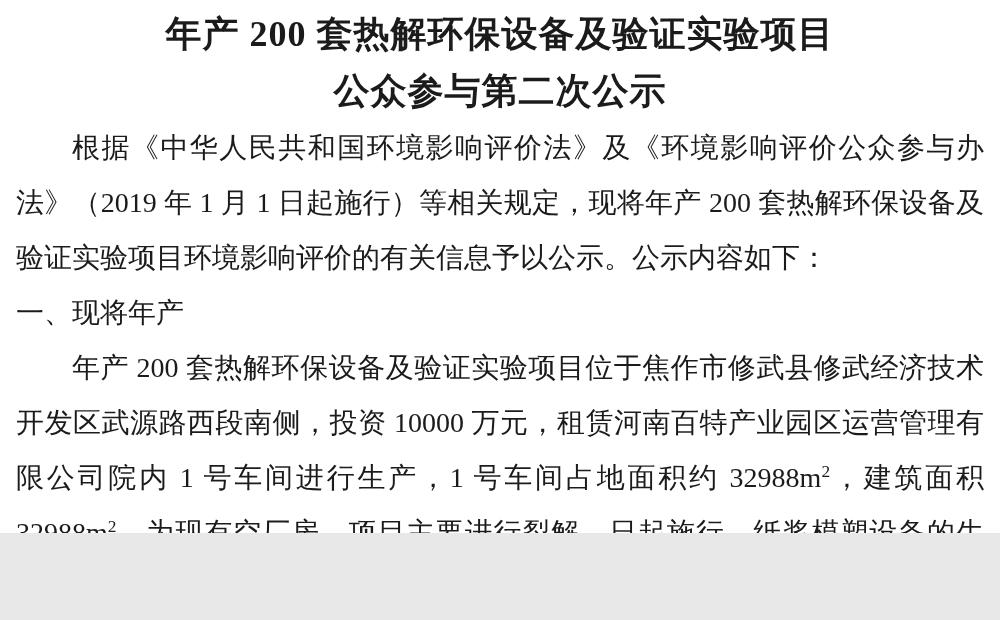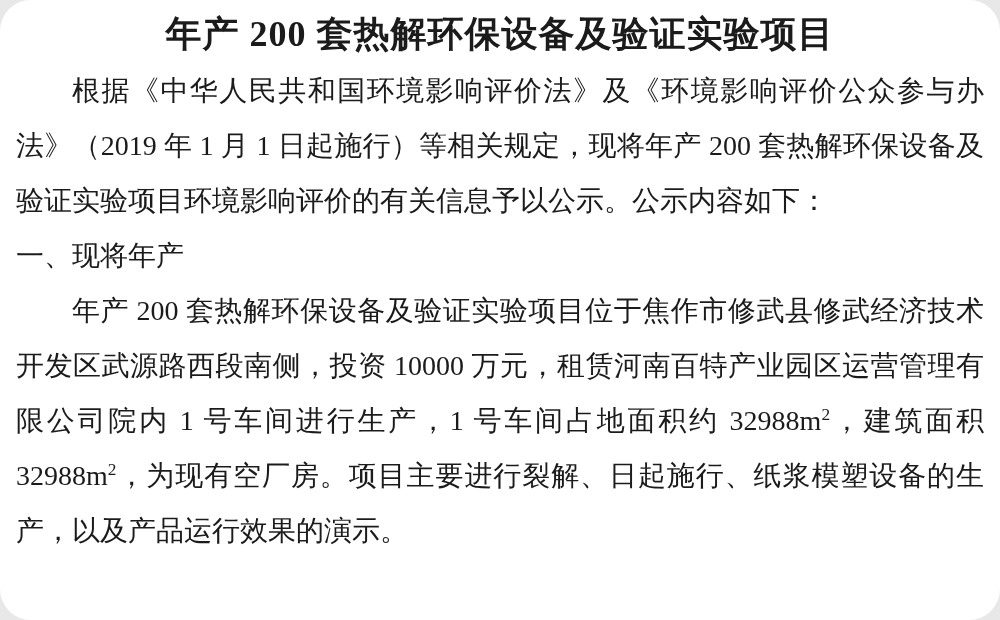--- a/index.html
+++ b/index.html
@@ -3,28 +3,27 @@
 <meta charset="utf-8">
 <style>
   html, body {
     margin: 0;
     padding: 0;
     background: #e8e8e8;
   }
   .page {
     position: relative;
     width: 1000px;
-    height: 620px;
+    height: 533px;
     margin: 0 auto;
     background: var(--bg-color, #ffffff);
     color: var(--text-color, #1b1b1b);
     font-family: "Liberation Serif", "DejaVu Serif", serif;
     overflow: hidden;
     box-sizing: border-box;
-    border-radius: 31px;
   }
   .doc-title {
     margin: 0;
     padding: 6px 24px 0 24px;
     font-size: 36px;
     font-weight: 700;
     text-align: center;
     letter-spacing: 1px;
   }
   .title-line {
@@ -49,20 +48,21 @@
     line-height: 0;
     vertical-align: super;
   }
 </style>
 </head>
 <body>
 
 <div class="page">
   <h1 class="doc-title">
     <div class="title-line">年产 200 套热解环保设备及验证实验项目</div>
+    <div class="title-line">公众参与第二次公示</div>
   </h1>
 
   <div class="doc-body">
     <p class="para indent"><span>根据《中华人民共和国环境影响评价法》及《环境影响评价公众参与办法》（2019 年 1 月 1 日起施行）等相关规定，现将年产 200 套热解环保设备及验证实验项目环境影响评价的有关信息予以公示。公示内容如下：</span></p>
     <p class="para"><span>一、现将年产</span></p>
     <p class="para indent"><span>年产 200 套热解环保设备及验证实验项目位于焦作市修武县修武经济技术开发区武源路西段南侧，投资 10000 万元，租赁河南百特产业园区运营管理有限公司院内 1 号车间进行生产，1 号车间占地面积约 32988m</span><sup>2</sup><span>，建筑面积 32988m</span><sup>2</sup><span>，为现有空厂房。项目主要进行裂解、日起施行、纸浆模塑设备的生产，以及产品运行效果的演示。</span></p>
   </div>
 </div>
 
 </body></html>

